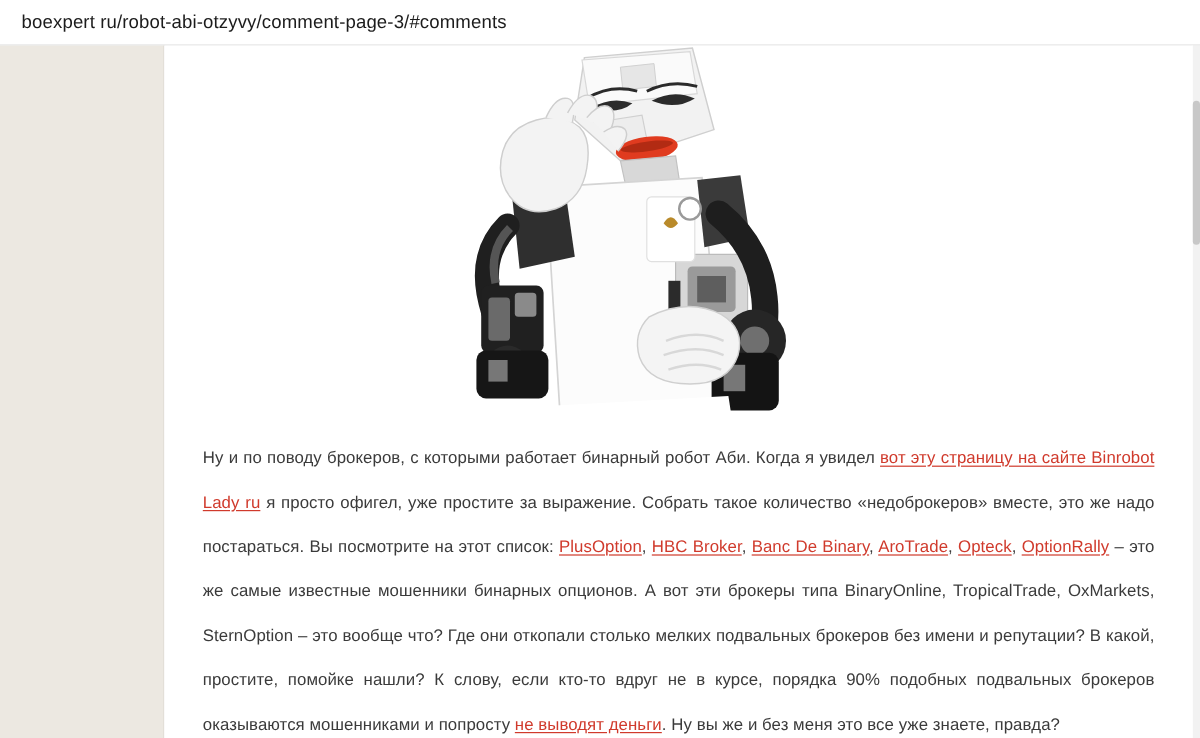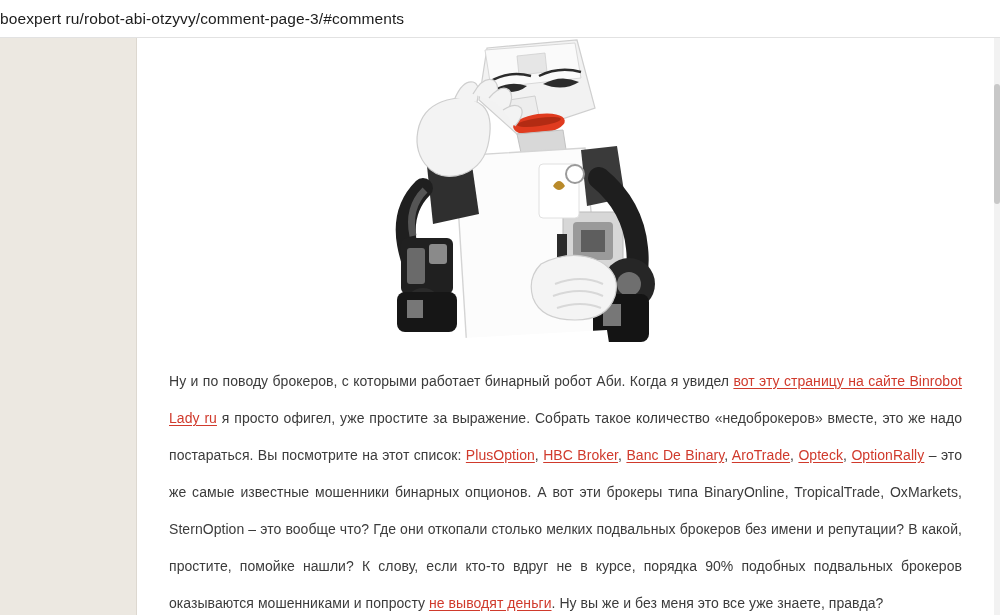--- a/index.html
+++ b/index.html
@@ -23,20 +23,21 @@
   .urlbar {
     position: absolute;
     left: 0;
     top: 0;
     width: 1000px;
     height: 38px;
     background: #ffffff;
     display: flex;
     align-items: center;
     box-sizing: border-box;
+    padding-left: 18px;
   }
   .urlbar .url-text {
     font-size: 15.5px;
     color: #1c1c1c;
     letter-spacing: 0.1px;
     white-space: nowrap;
     font-family: "Liberation Sans", sans-serif;
   }
   .urlbar-divider {
     position: absolute;

